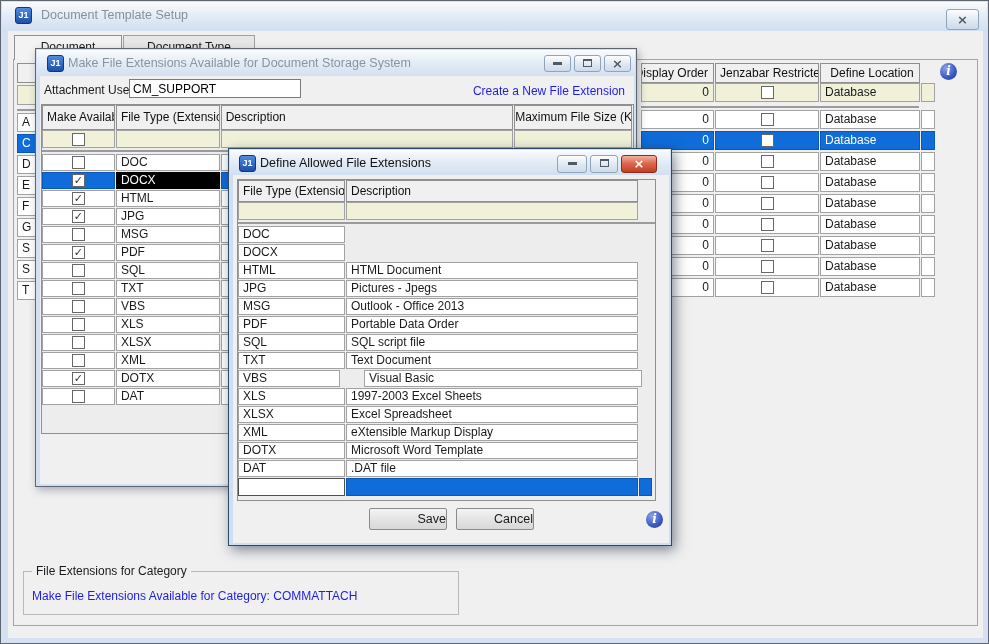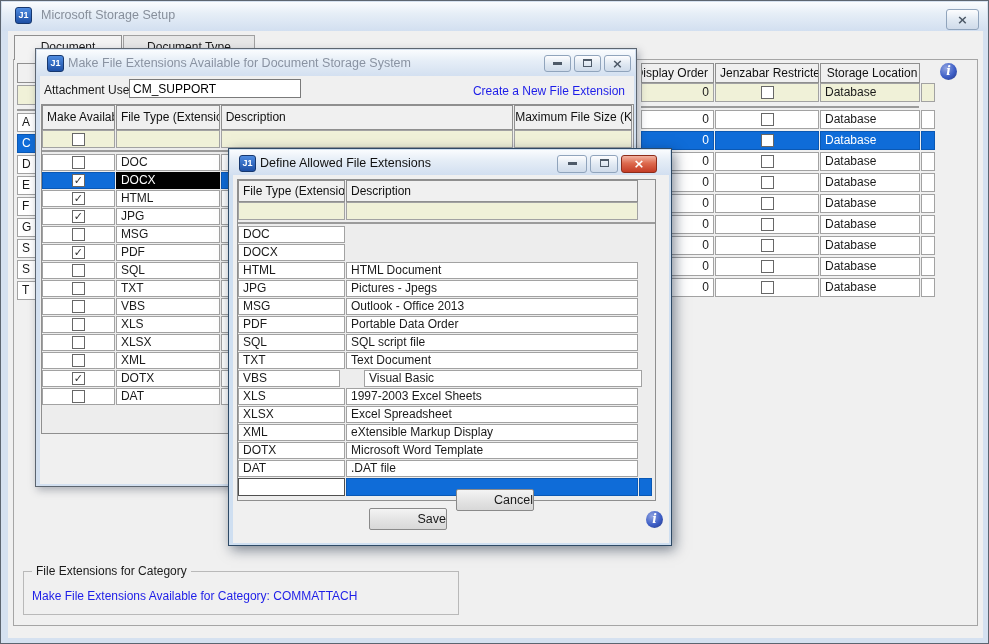--- a/index.html
+++ b/index.html
@@ -40,21 +40,21 @@
   .info { position:absolute; width:17px; height:17px; border-radius:50%;
     background:radial-gradient(circle at 35% 30%, #8fa2e0, #3d5ec6 55%, #24357e);
     color:#fff; text-align:center; line-height:16px; font-family:"DejaVu Serif",serif; font-style:italic; font-weight:bold; font-size:12px; }
 </style>
 </head>
 <body>
 
 <div class="win" style="left:0; top:0; width:989px; height:644px; background:#d5e1f0;">
   <div class="titlebar" style="height:29px;">
     <span class="j1" style="left:13px;">J1</span>
-    <span class="ttl" style="left:39px; color:#878f9b;">Microsoft Storage Setup</span>
+    <span class="ttl" style="left:39px; color:#878f9b;">Document Template Setup</span>
     <span class="tbtn" style="left:944px; top:7px; width:33px; height:21px;"><span class="xglyph" style="line-height:19px;">×</span></span>
   </div>
 
   <div class="abs" style="left:7px; top:30px; width:975px; height:607px; background:#f0f0f0;"></div>
 
   <div class="abs" style="left:13px; top:34px; width:108px; height:25px; background:#f3f3f3; border:1px solid #8f8f8f; border-bottom:none; z-index:2; text-align:center; padding-top:4px;">
     <span>Document Category</span>
   </div>
   <div class="abs" style="left:122px; top:34px; width:132px; height:25px; background:#e7e7e7; border:1px solid #a0a0a0; border-bottom:none; z-index:1; text-align:center; padding-top:4px;">
     <span>Document Type Definition</span>
@@ -76,21 +76,21 @@
         <div class="gcell" style="width: 60px; height: 19px; line-height: 17px; margin-bottom: 2px;">S</div>
         <div class="gcell" style="width: 60px; height: 19px; line-height: 17px; margin-bottom: 2px;">S</div>
         <div class="gcell" style="width: 60px; height: 19px; line-height: 17px; margin-bottom: 2px;">T</div>
       </div>
   </div>
 
   <div class="abs" style="left:640px; top:62px; width:296px; height:242px; z-index:1;" id="cat-table">
     <div class="grow">
       <div class="gcell hcell" style="width:73px; height:20px; line-height:18px; text-align:right; direction:rtl; padding:0 5px;">Display Order</div>
       <div class="gcell hcell" style="width:104px; height:20px; line-height:18px; text-align:center;">Jenzabar Restricted</div>
-      <div class="gcell hcell" style="width:100px; height:20px; line-height:18px; text-align:center;">Storage Location</div>
+      <div class="gcell hcell" style="width:100px; height:20px; line-height:18px; text-align:center;">Define Location</div>
       <div style="width:14px;"></div>
     </div>
     <div id="cat-filter-row">
         <div class="grow" style="margin-bottom: 2px;">
           <div class="gcell ycell" style="width: 73px; height: 19px; line-height: 17px; text-align: right; padding: 0px 4px;">0</div>
           <div class="gcell ctr ycell" style="width: 104px; height: 19px;">
             <span class="cb"></span>
           </div>
           <div class="gcell ycell" style="width: 100px; height: 19px; line-height: 17px;">Database</div>
           <div class="gcell" style="width: 14px; height: 19px; background: rgb(240, 241, 216);"></div>
@@ -422,16 +422,16 @@
             <div style="width: 13px;"></div>
           </div>
           <div class="grow">
             <div class="gcell" style="width: 107px; height: 18px; border: 1px solid rgb(79, 79, 79);"></div>
             <div class="gcell sel-blue" style="width: 292px; height: 18px;"></div>
             <div class="gcell sel-blue" style="width: 13px; height: 18px;"></div>
           </div>
         </div>
     </div>
     <div class="btn" style="left:136px; top:333px; width:78px;">Save</div>
-    <div class="btn" style="left:223px; top:314px; width:78px;">Cancel</div>
+    <div class="btn" style="left:223px; top:333px; width:78px;">Cancel</div>
     <div class="info" style="left:413px; top:336px;">i</div>
   </div>
 </div>
 
 </body></html>

